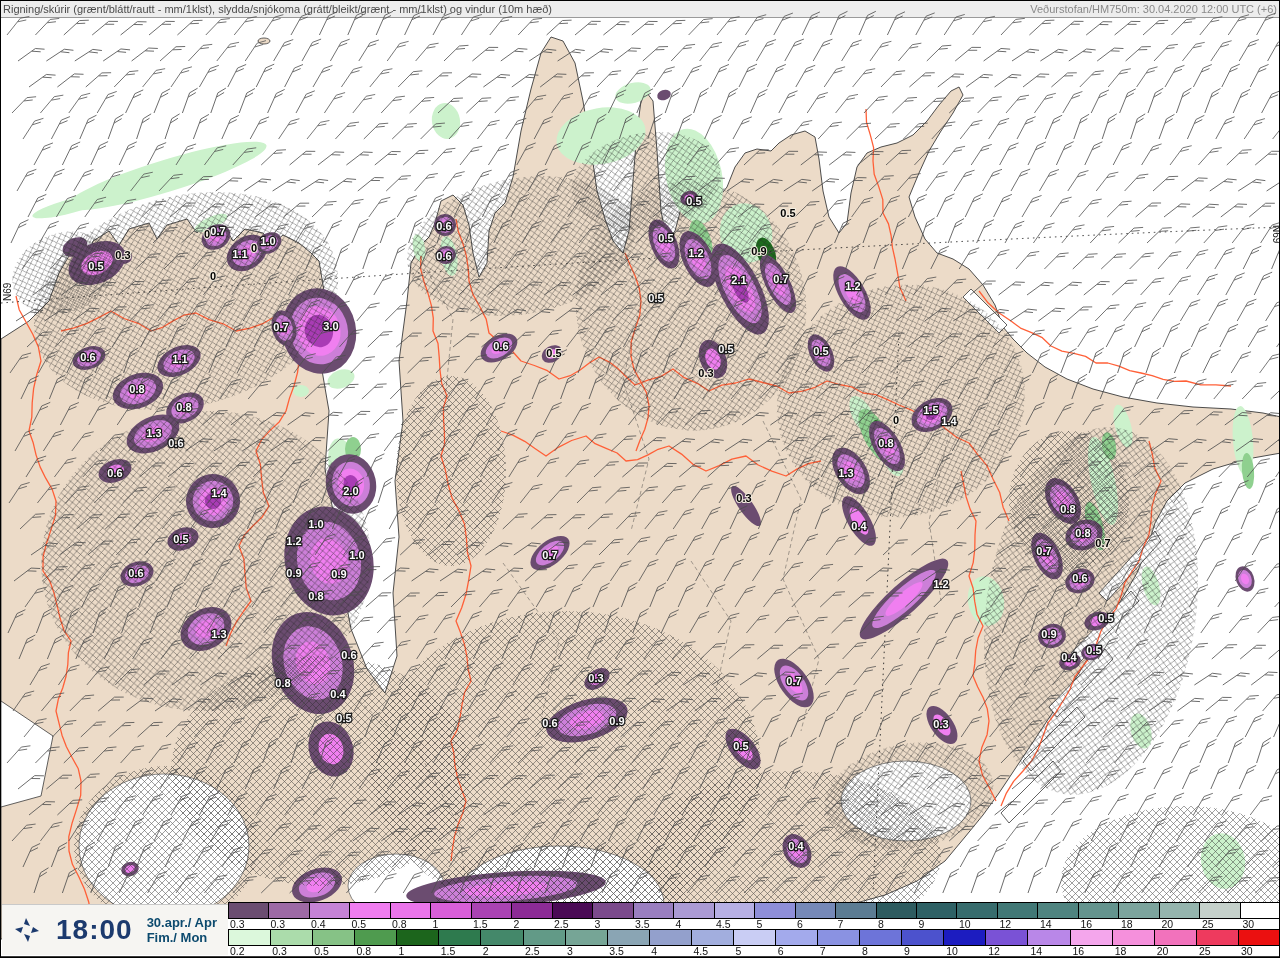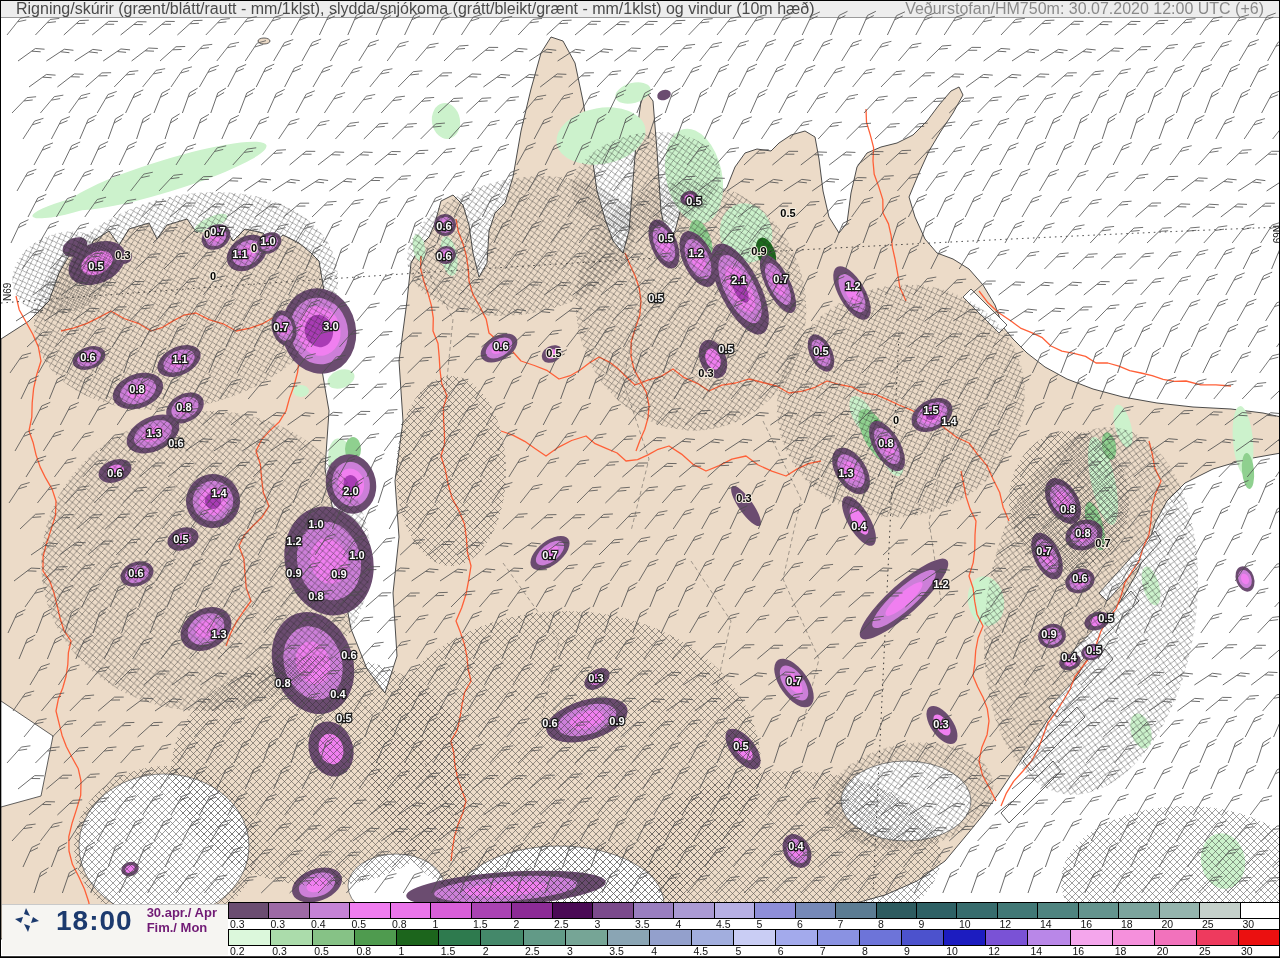--- a/index.html
+++ b/index.html
@@ -1,49 +1,49 @@
 <!DOCTYPE html>
 <html><head>
 <meta charset="utf-8">
 <style>
   html,body{margin:0;padding:0;background:#888;}
   .app{position:relative;width:1280px;height:958px;overflow:hidden;background:#fff;
        border:1px solid #000;box-sizing:border-box;font-family:"Liberation Sans",sans-serif;}
   .topbar{position:absolute;left:0;top:0;width:100%;height:17px;background:#ededed;
           border-bottom:1px solid #9a9a9a;box-sizing:border-box;display:flex;
-          justify-content:space-between;font-size:16px;line-height:16px;padding:0 15px;}
+          justify-content:space-between;font-size:11px;line-height:16px;padding:0 2px;}
   .topbar .lt{color:#4a4a4a;}
   .topbar .rt{color:#8a8a8a;}
   #map{position:absolute;left:0;top:0;}
   .legend{position:absolute;left:227px;top:901px;width:1053px;}
   .lbar{display:flex;height:17px;border:1px solid #000;box-sizing:border-box;}
   .lbar .seg{flex:1;border-right:1px solid #000;}
   .lbar .seg:last-child{border-right:none;}
   .llabels{display:flex;background:#fff;height:10px;}
   .llabels .lab{flex:1;font-size:10.5px;line-height:10px;color:#111;padding-left:2px;overflow:visible;white-space:nowrap;}
   .bottomstrip{position:absolute;left:0;top:955px;width:100%;height:3px;background:#3b3b3b;}
   .timebox{position:absolute;left:1px;top:903px;width:226px;height:51px;background:#f6f5f2;
-           border-top:1px solid #c9c9c9;box-sizing:border-box;display:flex;align-items:flex-start;}
+           border-top:1px solid #c9c9c9;box-sizing:border-box;display:flex;align-items:center;}
   .timebox .logo{margin-left:10px;flex:0 0 auto;}
   .timebox .time{font-size:28px;font-weight:bold;color:#1c3a6e;margin-left:14px;letter-spacing:1px;}
-  .timebox .date{margin-left:14px;font-size:13px;font-weight:bold;color:#701a75;line-height:15px;}
+  .timebox .date{margin-left:14px;font-size:13px;font-weight:bold;color:#0c4a6e;line-height:15px;}
   text.plab-w{fill:#fff;stroke:#1a1a1a;stroke-width:2.6px;paint-order:stroke;
               font:bold 11px "Liberation Sans",sans-serif;text-anchor:middle;}
   text.plab-b{fill:#000;stroke:#f2ecdf;stroke-width:2px;paint-order:stroke;
               font:bold 11px "Liberation Sans",sans-serif;text-anchor:middle;}
   text.n69{fill:#222;font:10px "Liberation Sans",sans-serif;}
 </style>
 </head>
 <body>
 
 <div class="app">
 
   <div class="topbar">
     <span class="lt">Rigning/skúrir (grænt/blátt/rautt - mm/1klst), slydda/snjókoma (grátt/bleikt/grænt - mm/1klst) og vindur (10m hæð)</span>
-    <span class="rt">Veðurstofan/HM750m: 30.07.2020 12:00 UTC (+6)</span>
+    <span class="rt">Veðurstofan/HM750m: 30.04.2020 12:00 UTC (+6)</span>
   </div>
 
   <svg id="map" width="1280" height="958" viewBox="0 0 1280 958">
       <defs>
         <pattern id="xh" width="7" height="7" patternUnits="userSpaceOnUse">
           <path d="M0 0L7 7M7 0L0 7" stroke="#2b2b2b" stroke-width="0.6" fill="none"></path>
         </pattern>
       </defs>
       <rect x="0" y="17" width="1280" height="941" fill="#ffffff"></rect>
       <g>

